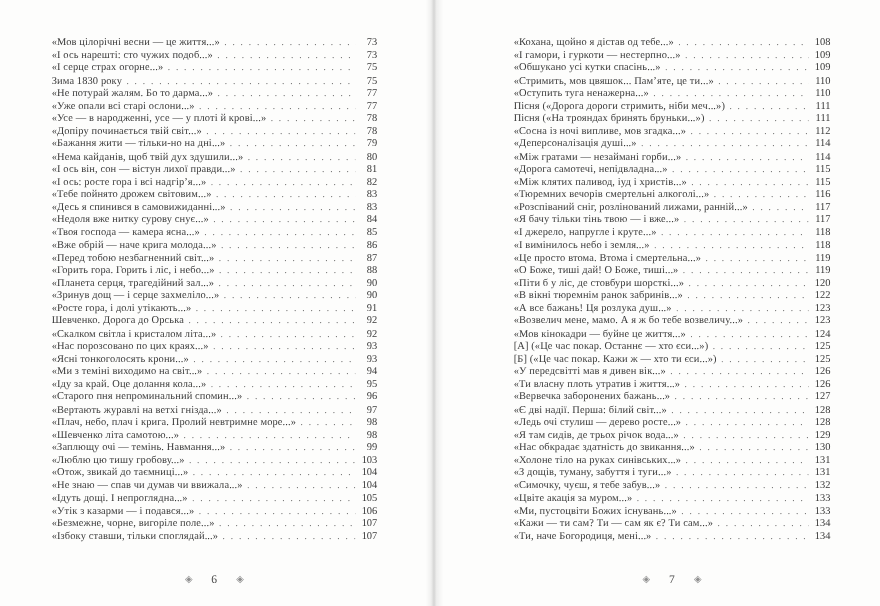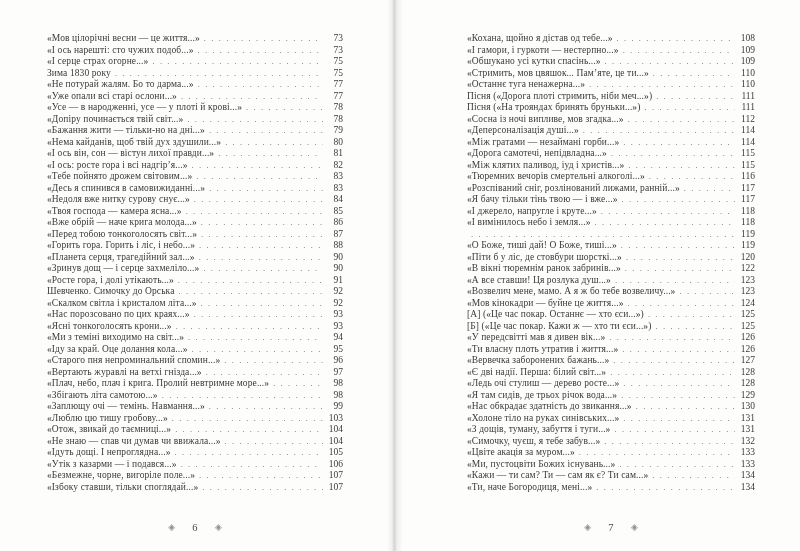--- a/index.html
+++ b/index.html
@@ -170,21 +170,21 @@
           <span class="t">«Твоя господа — камера ясна...»</span>
           <span class="leader"></span>
           <span class="pg">85</span>
         </div>
         <div class="toc-row">
           <span class="t">«Вже обрій — наче крига молода...»</span>
           <span class="leader"></span>
           <span class="pg">86</span>
         </div>
         <div class="toc-row">
-          <span class="t">«Перед тобою тонкоголосять світ...»</span>
+          <span class="t">«Перед тобою незбагненний світ...»</span>
           <span class="leader"></span>
           <span class="pg">87</span>
         </div>
         <div class="toc-row">
           <span class="t">«Горить гора. Горить і ліс, і небо...»</span>
           <span class="leader"></span>
           <span class="pg">88</span>
         </div>
         <div class="toc-row">
           <span class="t">«Планета серця, трагедійний зал...»</span>
@@ -195,21 +195,21 @@
           <span class="t">«Зринув дощ — і серце захмеліло...»</span>
           <span class="leader"></span>
           <span class="pg">90</span>
         </div>
         <div class="toc-row">
           <span class="t">«Росте гора, і долі утікають...»</span>
           <span class="leader"></span>
           <span class="pg">91</span>
         </div>
         <div class="toc-row">
-          <span class="t">Шевченко. Симочку до Орська</span>
+          <span class="t">Шевченко. Дорога до Орська</span>
           <span class="leader"></span>
           <span class="pg">92</span>
         </div>
         <div class="toc-row">
           <span class="t">«Скалком світла і кристалом літа...»</span>
           <span class="leader"></span>
           <span class="pg">92</span>
         </div>
         <div class="toc-row">
           <span class="t">«Нас порозсовано по цих краях...»</span>
@@ -240,21 +240,21 @@
           <span class="t">«Вертають журавлі на ветхі гнізда...»</span>
           <span class="leader"></span>
           <span class="pg">97</span>
         </div>
         <div class="toc-row">
           <span class="t">«Плач, небо, плач і крига. Пролий невтримне море...»</span>
           <span class="leader"></span>
           <span class="pg">98</span>
         </div>
         <div class="toc-row">
-          <span class="t">«Збігають літа самотою...»</span>
+          <span class="t">«Шевченко літа самотою...»</span>
           <span class="leader"></span>
           <span class="pg">98</span>
         </div>
         <div class="toc-row">
           <span class="t">«Заплющу очі — темінь. Навмання...»</span>
           <span class="leader"></span>
           <span class="pg">99</span>
         </div>
         <div class="toc-row">
           <span class="t">«Люблю цю тишу гробову...»</span>
@@ -315,26 +315,26 @@
           <span class="t">«Обшукано усі кутки спасінь...»</span>
           <span class="leader"></span>
           <span class="pg">109</span>
         </div>
         <div class="toc-row">
           <span class="t">«Стримить, мов цвяшок... Пам’яте, це ти...»</span>
           <span class="leader"></span>
           <span class="pg">110</span>
         </div>
         <div class="toc-row">
-          <span class="t">«Останнє туга ненажерна...»</span>
+          <span class="t">«Оступить туга ненажерна...»</span>
           <span class="leader"></span>
           <span class="pg">110</span>
         </div>
         <div class="toc-row">
-          <span class="t">Пісня («Дорога плоті стримить, ніби меч...»)</span>
+          <span class="t">Пісня («Дорога дороги стримить, ніби меч...»)</span>
           <span class="leader"></span>
           <span class="pg">111</span>
         </div>
         <div class="toc-row">
           <span class="t">Пісня («На трояндах бринять бруньки...»)</span>
           <span class="leader"></span>
           <span class="pg">111</span>
         </div>
         <div class="toc-row">
           <span class="t">«Сосна із ночі випливе, мов згадка...»</span>
@@ -380,40 +380,41 @@
           <span class="t">«І джерело, напругле і круте...»</span>
           <span class="leader"></span>
           <span class="pg">118</span>
         </div>
         <div class="toc-row">
           <span class="t">«І вимінилось небо і земля...»</span>
           <span class="leader"></span>
           <span class="pg">118</span>
         </div>
         <div class="toc-row">
+          <span class="t">«Це просто втома. Втома і смертельна...»</span>
           <span class="leader"></span>
           <span class="pg">119</span>
         </div>
         <div class="toc-row">
           <span class="t">«О Боже, тиші дай! О Боже, тиші...»</span>
           <span class="leader"></span>
           <span class="pg">119</span>
         </div>
         <div class="toc-row">
           <span class="t">«Піти б у ліс, де стовбури шорсткі...»</span>
           <span class="leader"></span>
           <span class="pg">120</span>
         </div>
         <div class="toc-row">
           <span class="t">«В вікні тюремнім ранок забринів...»</span>
           <span class="leader"></span>
           <span class="pg">122</span>
         </div>
         <div class="toc-row">
-          <span class="t">«А все ставши! Ця розлука душ...»</span>
+          <span class="t">«А все бажань! Ця розлука душ...»</span>
           <span class="leader"></span>
           <span class="pg">123</span>
         </div>
         <div class="toc-row">
           <span class="t">«Возвелич мене, мамо. А я ж бо тебе возвеличу...»</span>
           <span class="leader"></span>
           <span class="pg">123</span>
         </div>
         <div class="toc-row">
           <span class="t">«Мов кінокадри — буйне це життя...»</span>

